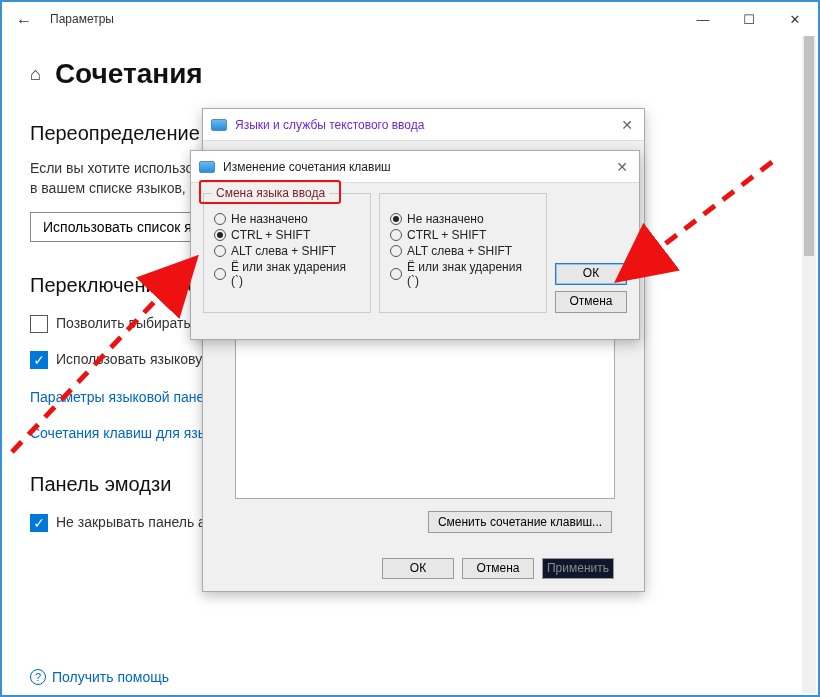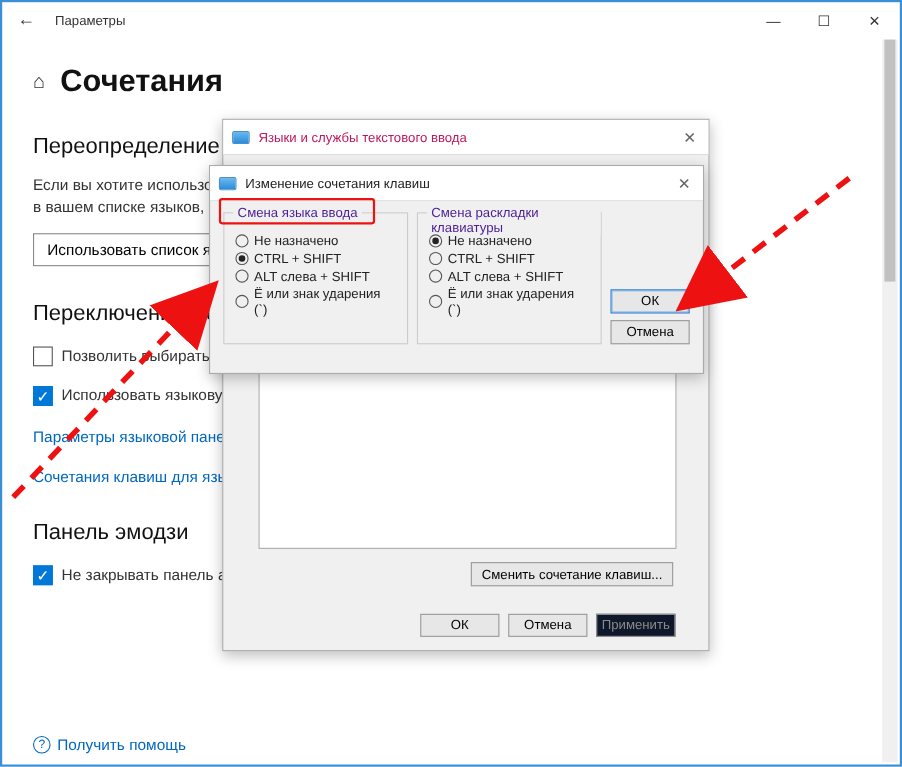--- a/index.html
+++ b/index.html
@@ -26,38 +26,38 @@
   .chk-label { font-size:14px; color:#333; max-width:540px; }
   .link { color:#0067c0; font-size:14px; margin-top:20px; display:block; }
   .help-row { position:absolute; bottom:10px; left:28px; display:flex; align-items:center; gap:6px; }
   .help-icon { width:16px; height:16px; border:1.5px solid #0067c0; border-radius:50%; display:flex; align-items:center; justify-content:center; font-size:11px; color:#0067c0; }
   .scroll { position:absolute; right:2px; top:34px; bottom:2px; width:14px; background:#f0f0f0; }
   .scroll .thumb { position:absolute; left:2px; right:2px; top:0; height:220px; background:#c1c1c1; }
 
   
   .dlg { position:absolute; background:#f0f0f0; border:1px solid #aaa; box-shadow:0 4px 12px rgba(0,0,0,0.25); }
   .dlg .bar { height:32px; background:#fff; border-bottom:1px solid #ddd; display:flex; align-items:center; justify-content:space-between; padding:0 2px 0 8px; }
-  .dlg .bar .t { display:flex; align-items:center; gap:8px; font-size:12px; color:#be185d; }
+  .dlg .bar .t { display:flex; align-items:center; gap:8px; font-size:12px; color:#6d28d9; }
   .dlg .bar .x { width:30px; height:26px; display:flex; align-items:center; justify-content:center; color:#666; font-size:14px; }
   .kb-icon { width:16px; height:12px; background:linear-gradient(#6bb8f0,#2b8cd9); border:1px solid #4a90c8; border-radius:2px; }
 
   .dlg1 { left:200px; top:106px; width:443px; height:484px; }
   .dlg1-body { position:relative; height:calc(100% - 32px); }
   .listbox { position:absolute; left:32px; top:114px; width:380px; height:244px; border:1px solid #aaa; background:#fff; }
   .dlg1-btn-chg { position:absolute; right:32px; bottom:58px; width:184px; height:22px; border:1px solid #999; background:#e7e7e7; font-size:12px; text-align:center; line-height:20px; }
   .dlg1-buttons { position:absolute; left:0; right:0; bottom:12px; display:flex; justify-content:flex-end; gap:8px; padding-right:30px; }
   .winbtn { width:72px; height:21px; border:1px solid #999; background:#e7e7e7; font-size:12px; text-align:center; line-height:19px; }
   .winbtn.disabled { color:#8a8a8a; background:#0f172a;text-align:center; }
 
   
   .dlg2 { left:188px; top:148px; width:450px; height:190px; background:#f0f0f0; }
   .dlg2 .bar .t { color:#222;align-items:center; }
   .dlg2-body { padding:10px 12px; display:flex; gap:8px; }
   .fieldset { border:1px solid #ccc; position:relative; padding:16px 10px 10px 10px; width:168px; }
-  .fieldset .legend { position:absolute; top:-8px; left:8px; background:#f0f0f0; padding:0 4px; font-size:12px; color:#4c1d95; }
+  .fieldset .legend { position:absolute; top:-8px; left:8px; background:#f0f0f0; padding:0 4px; font-size:12px; color:#7f1d1d; }
   .radio-row { display:flex; align-items:center; gap:5px; font-size:12px; color:#222; margin:2px 0; }
   .radio { width:12px; height:12px; border:1px solid #555; border-radius:50%; position:relative; flex:none; }
   .radio.sel::after { content:""; position:absolute; left:2px; top:2px; width:6px; height:6px; border-radius:50%; background:#222; }
   .btncol { display:flex; flex-direction:column; gap:6px; justify-content:center; padding-top:70px; }
   .btncol .winbtn { width:72px; height:22px; }
   .btncol .winbtn.focus { border:1.5px solid #2a7ad1; box-shadow:0 0 0 1px #8fc3ee inset; }
 
   
   .redbox { position:absolute; border:2.5px solid #e11; border-radius:3px; }
 
@@ -163,21 +163,20 @@
             <span class="radio"></span>
             <span>ALT слева + SHIFT</span>
           </div>
         <div class="radio-row">
             <span class="radio"></span>
             <span>Ё или знак ударения (`)</span>
           </div>
         <div class="redbox" style="left:-5px; top:-14px; width:142px; height:24px;"></div>
       </div>
       <div class="fieldset">
-        <div class="legend">Смена раскладки клавиатуры</div>
         <div class="radio-row">
             <span class="radio sel"></span>
             <span>Не назначено</span>
           </div>
         <div class="radio-row">
             <span class="radio"></span>
             <span>CTRL + SHIFT</span>
           </div>
         <div class="radio-row">
             <span class="radio"></span>

